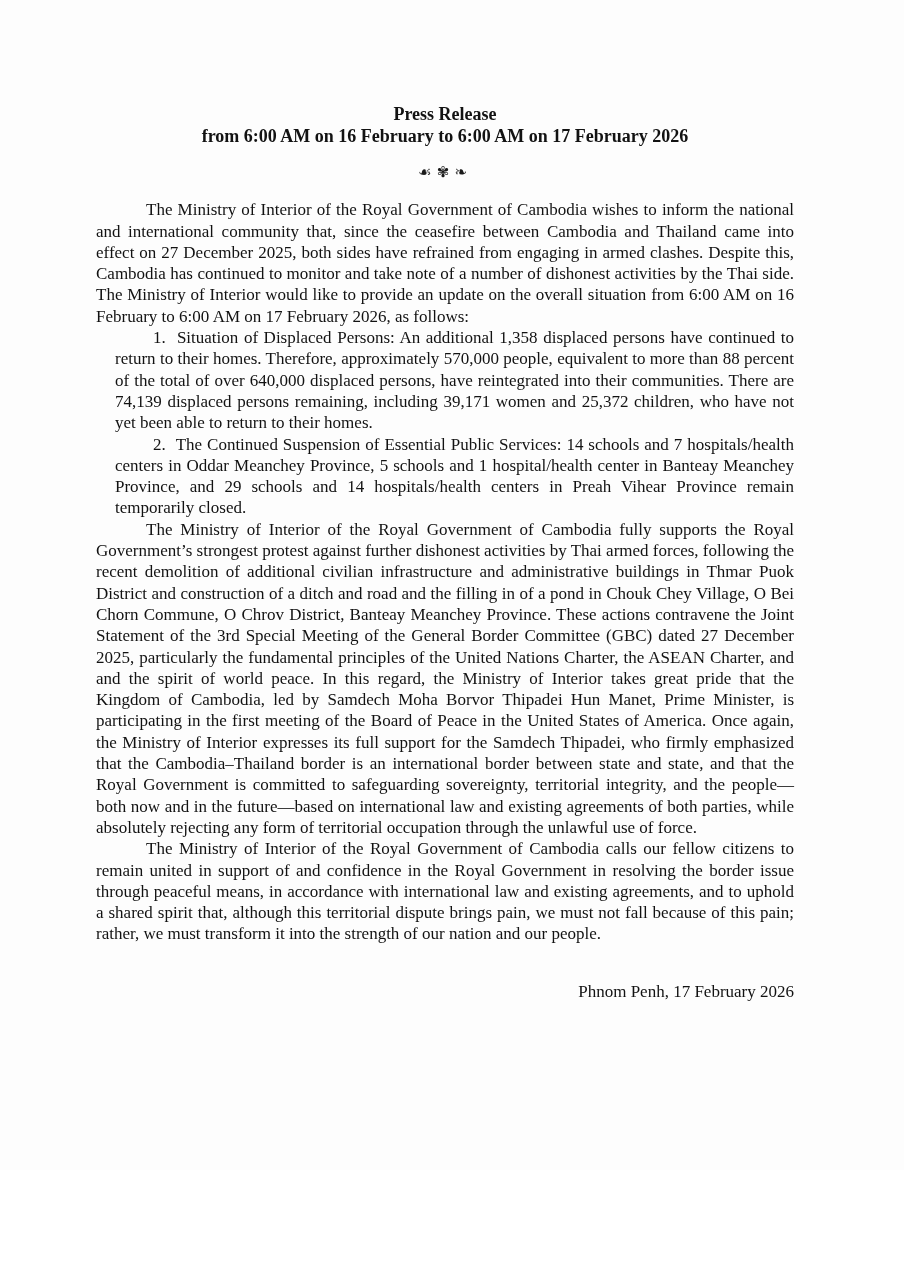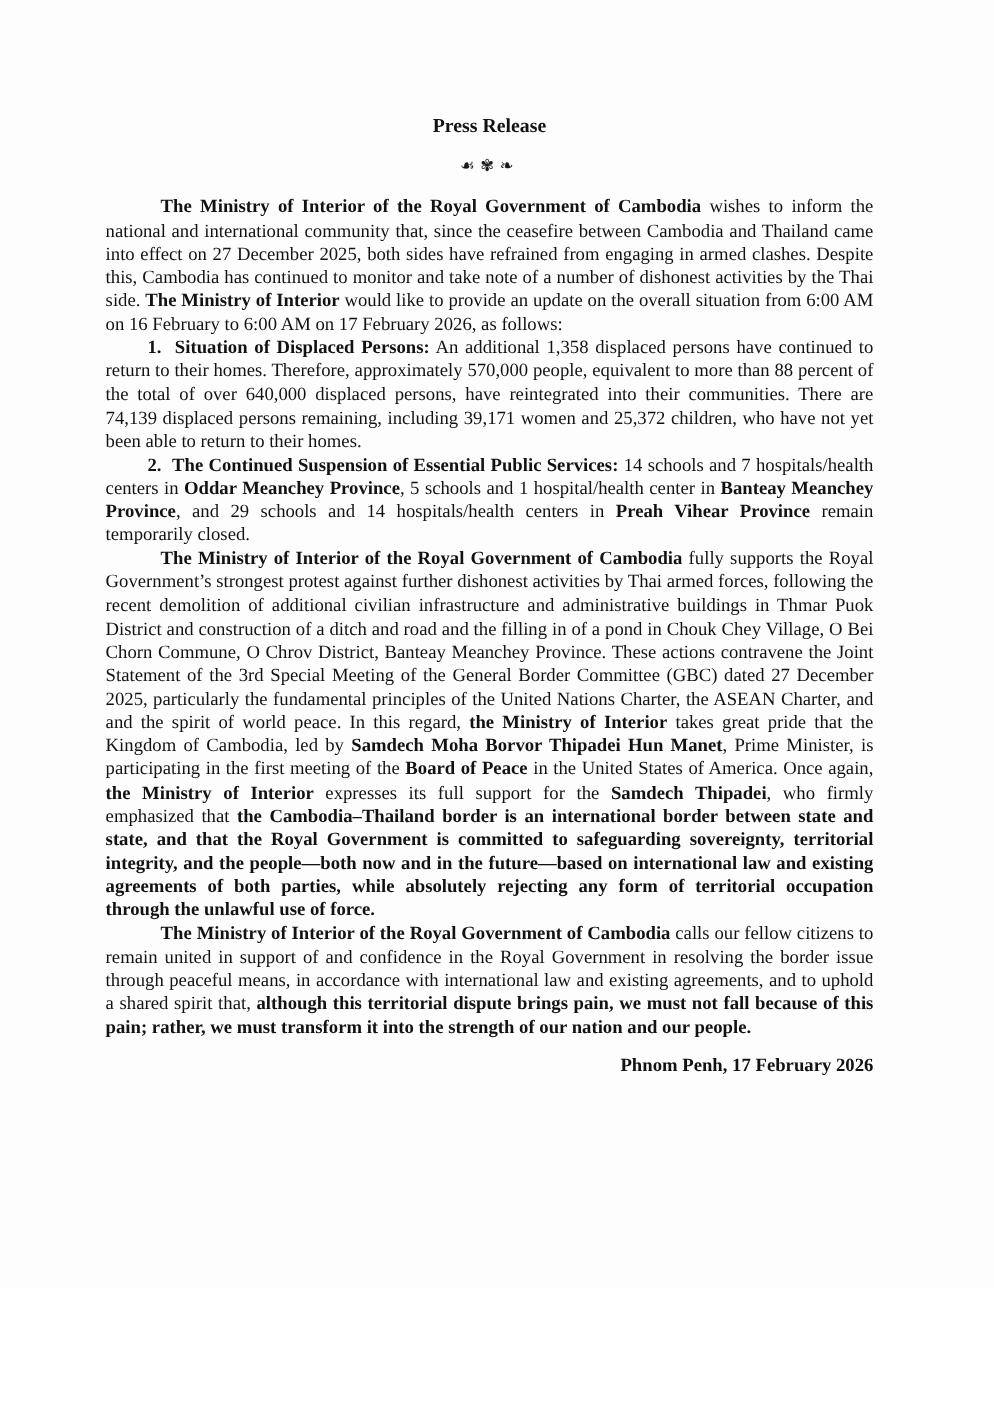--- a/index.html
+++ b/index.html
@@ -34,36 +34,37 @@
     margin: 15px 0 16px 0;
     color: #1a1a1a;
   }
   .body-text p.para {
     margin: 0;
     text-align: justify;
     text-indent: 50px;
   }
   .body-text p.para.numbered {
     text-indent: 38px;
+    margin-left: 19px;
   }
   .body-text b {
-    font-weight: bold;
+    font-weight: normal;
   }
   .dateline {
-    margin-top: 14px;
+    margin-top: 36px;
     text-align: right;
-    font-weight: bold;
   }
 </style>
 </head>
 <body>
 
 <div class="page">
   <header class="title-block">
     <div>Press Release</div>
+    <div>from 6:00 AM on 16 February to 6:00 AM on 17 February 2026</div>
   </header>
 
   <div class="ornament">☙✾❧</div>
 
   <main class="body-text" id="paragraphs">
       <p class="para"><b>The Ministry of Interior of the Royal Government of Cambodia</b><span> wishes to inform the national and international community that, since the ceasefire between Cambodia and Thailand came into effect on 27 December 2025, both sides have refrained from engaging in armed clashes. Despite this, Cambodia has continued to monitor and take note of a number of dishonest activities by the Thai side. </span><b>The Ministry of Interior</b><span> would like to provide an update on the overall situation from 6:00 AM on 16 February to 6:00 AM on 17 February 2026, as follows:</span></p>
       <p class="para numbered"><b>1.&nbsp;&nbsp;Situation of Displaced Persons:</b><span> An additional 1,358 displaced persons have continued to return to their homes. Therefore, approximately 570,000 people, equivalent to more than 88 percent of the total of over 640,000 displaced persons, have reintegrated into their communities. There are 74,139 displaced persons remaining, including 39,171 women and 25,372 children, who have not yet been able to return to their homes.</span></p>
       <p class="para numbered"><b>2.&nbsp;&nbsp;The Continued Suspension of Essential Public Services:</b><span> 14 schools and 7 hospitals/health centers in </span><b>Oddar Meanchey Province</b><span>, 5 schools and 1 hospital/health center in </span><b>Banteay Meanchey Province</b><span>, and 29 schools and 14 hospitals/health centers in </span><b>Preah Vihear Province</b><span> remain temporarily closed.</span></p>
       <p class="para"><b>The Ministry of Interior of the Royal Government of Cambodia</b><span> fully supports the Royal Government’s strongest protest against further dishonest activities by Thai armed forces, following the recent demolition of additional civilian infrastructure and administrative buildings in Thmar Puok District and construction of a ditch and road and the filling in of a pond in Chouk Chey Village, O Bei Chorn Commune, O Chrov District, Banteay Meanchey Province. These actions contravene the Joint Statement of the 3rd Special Meeting of the General Border Committee (GBC) dated 27 December 2025, particularly the fundamental principles of the United Nations Charter, the ASEAN Charter, and and the spirit of world peace. In this regard, </span><b>the Ministry of Interior</b><span> takes great pride that the Kingdom of Cambodia, led by </span><b>Samdech Moha Borvor Thipadei Hun Manet</b><span>, Prime Minister, is participating in the first meeting of the </span><b>Board of Peace</b><span> in the United States of America. Once again, </span><b>the Ministry of Interior</b><span> expresses its full support for the </span><b>Samdech Thipadei</b><span>, who firmly emphasized that </span><b>the Cambodia–Thailand border is an international border between state and state, and that the Royal Government is committed to safeguarding sovereignty, territorial integrity, and the people—both now and in the future—based on international law and existing agreements of both parties, while absolutely rejecting any form of territorial occupation through the unlawful use of force.</b></p>
       <p class="para"><b>The Ministry of Interior of the Royal Government of Cambodia</b><span> calls our fellow citizens to remain united in support of and confidence in the Royal Government in resolving the border issue through peaceful means, in accordance with international law and existing agreements, and to uphold a shared spirit that, </span><b>although this territorial dispute brings pain, we must not fall because of this pain; rather, we must transform it into the strength of our nation and our people.</b></p>

